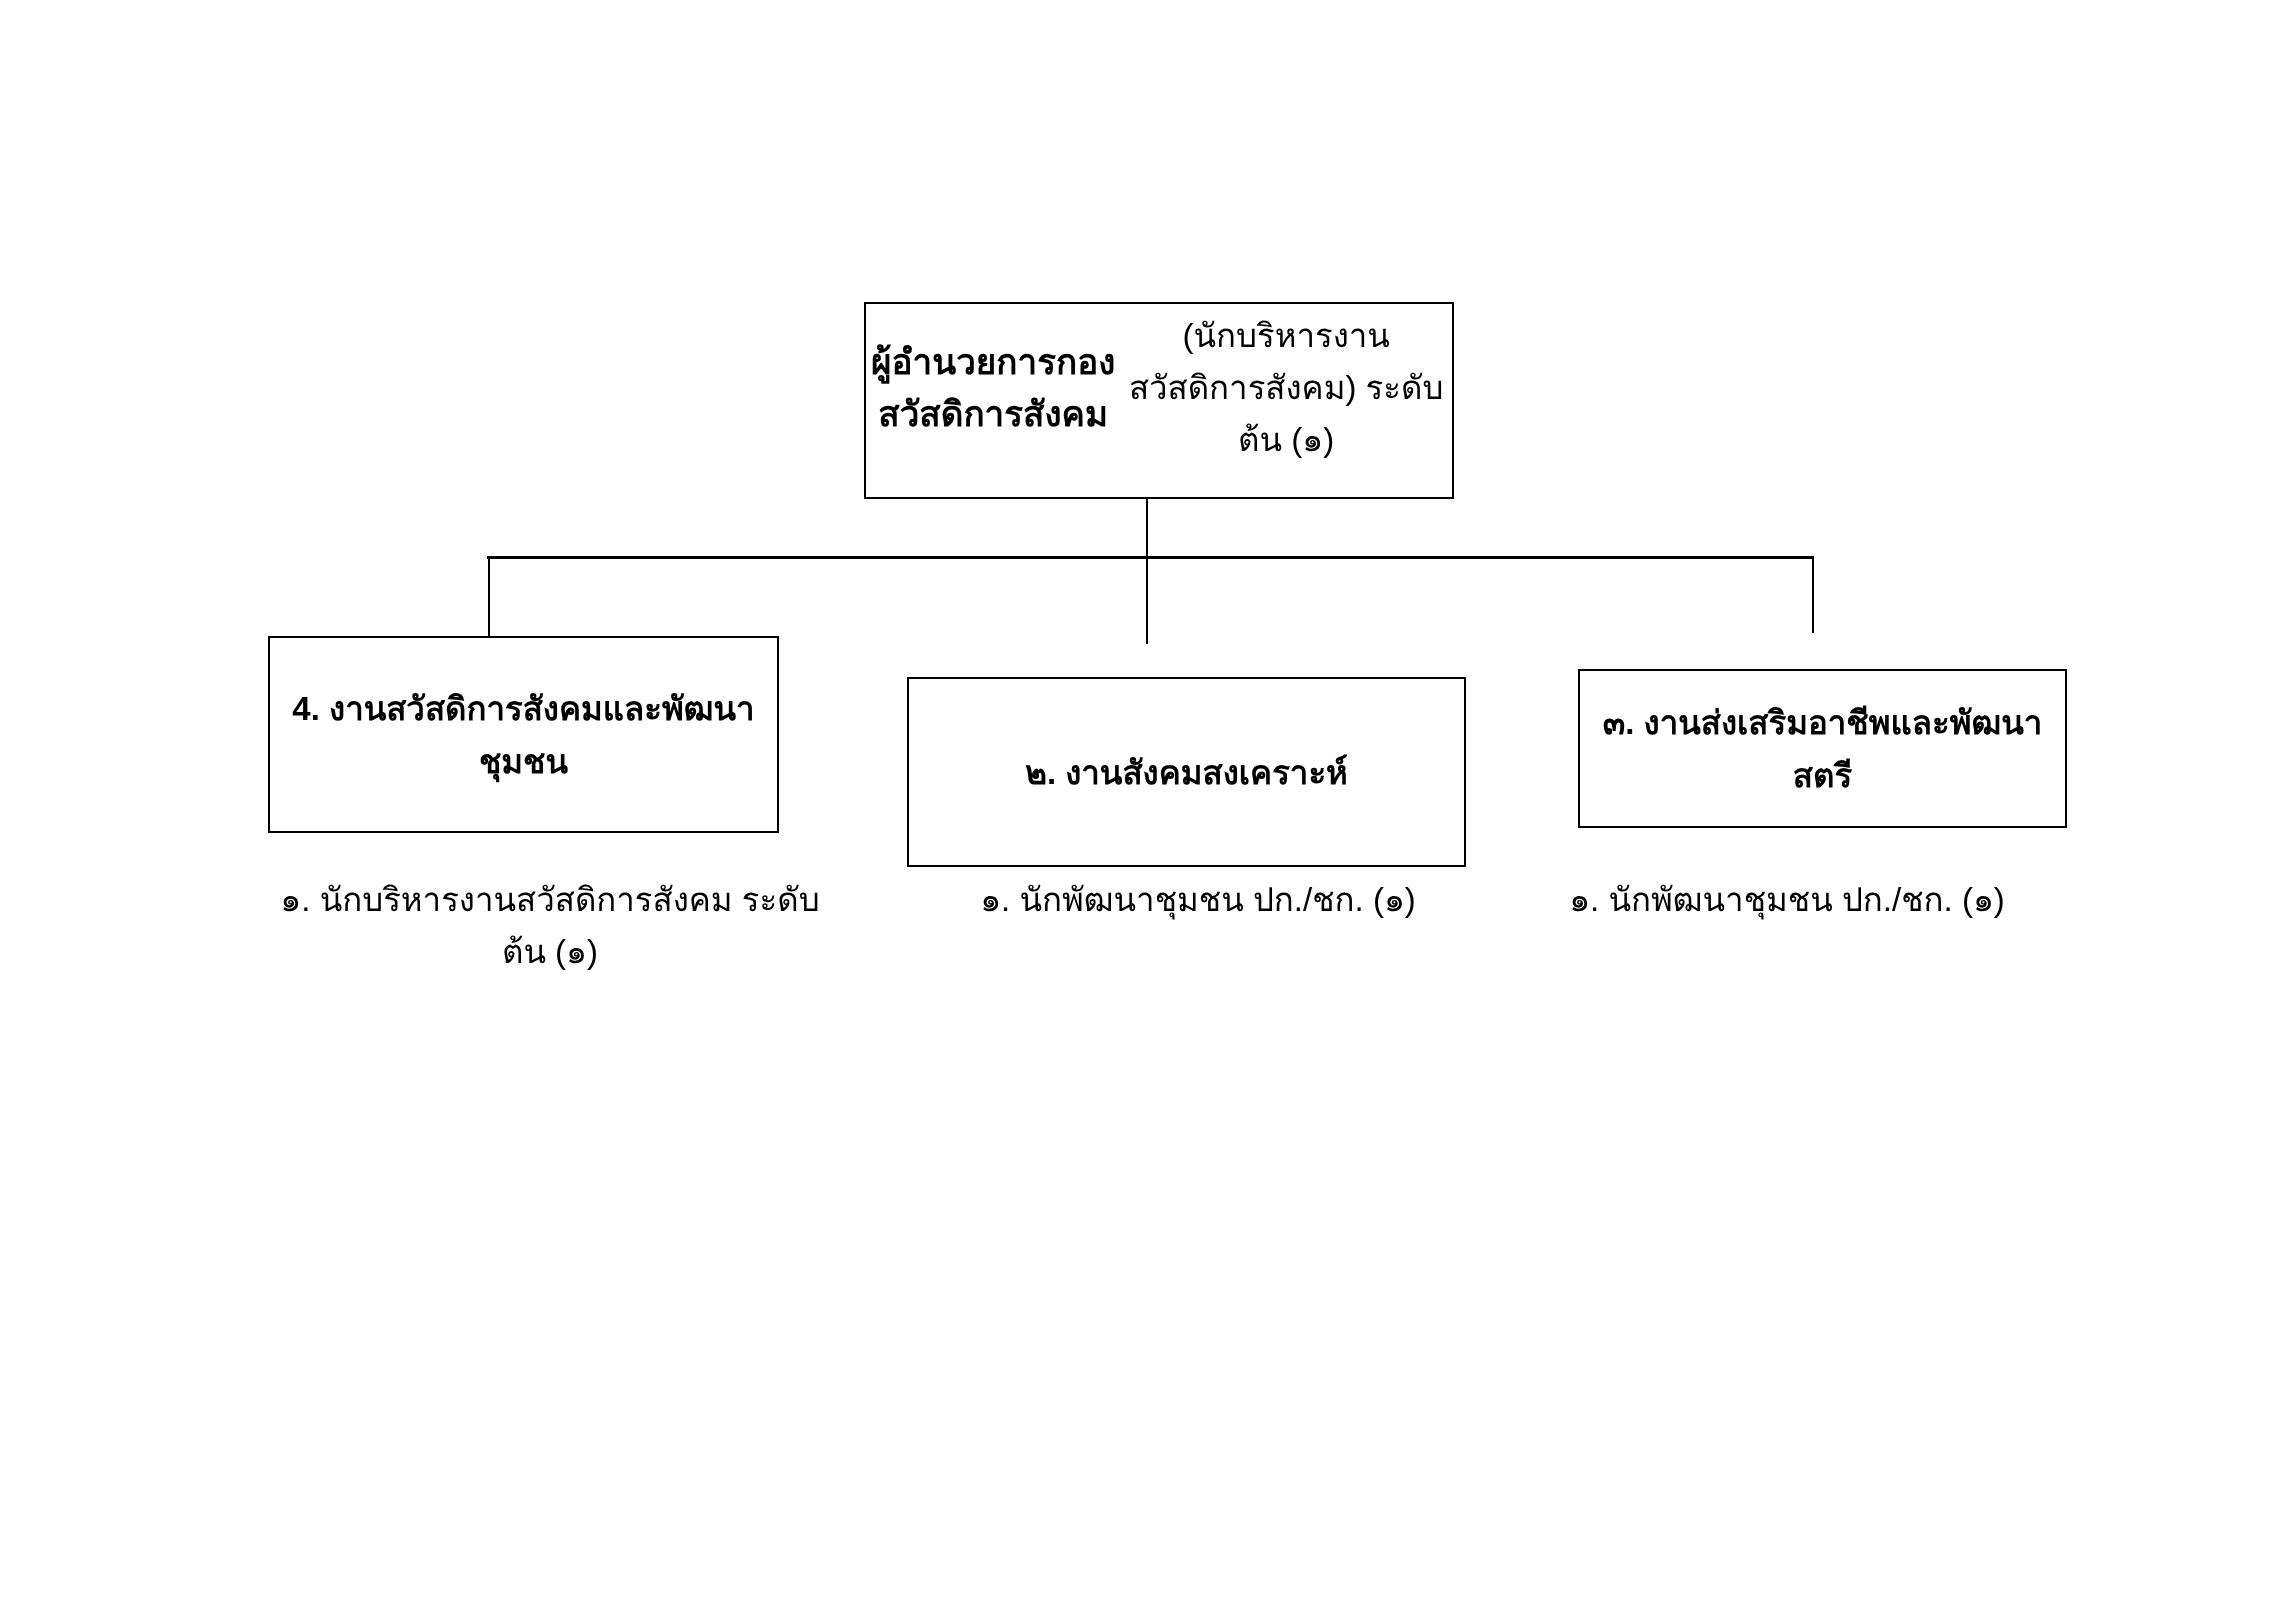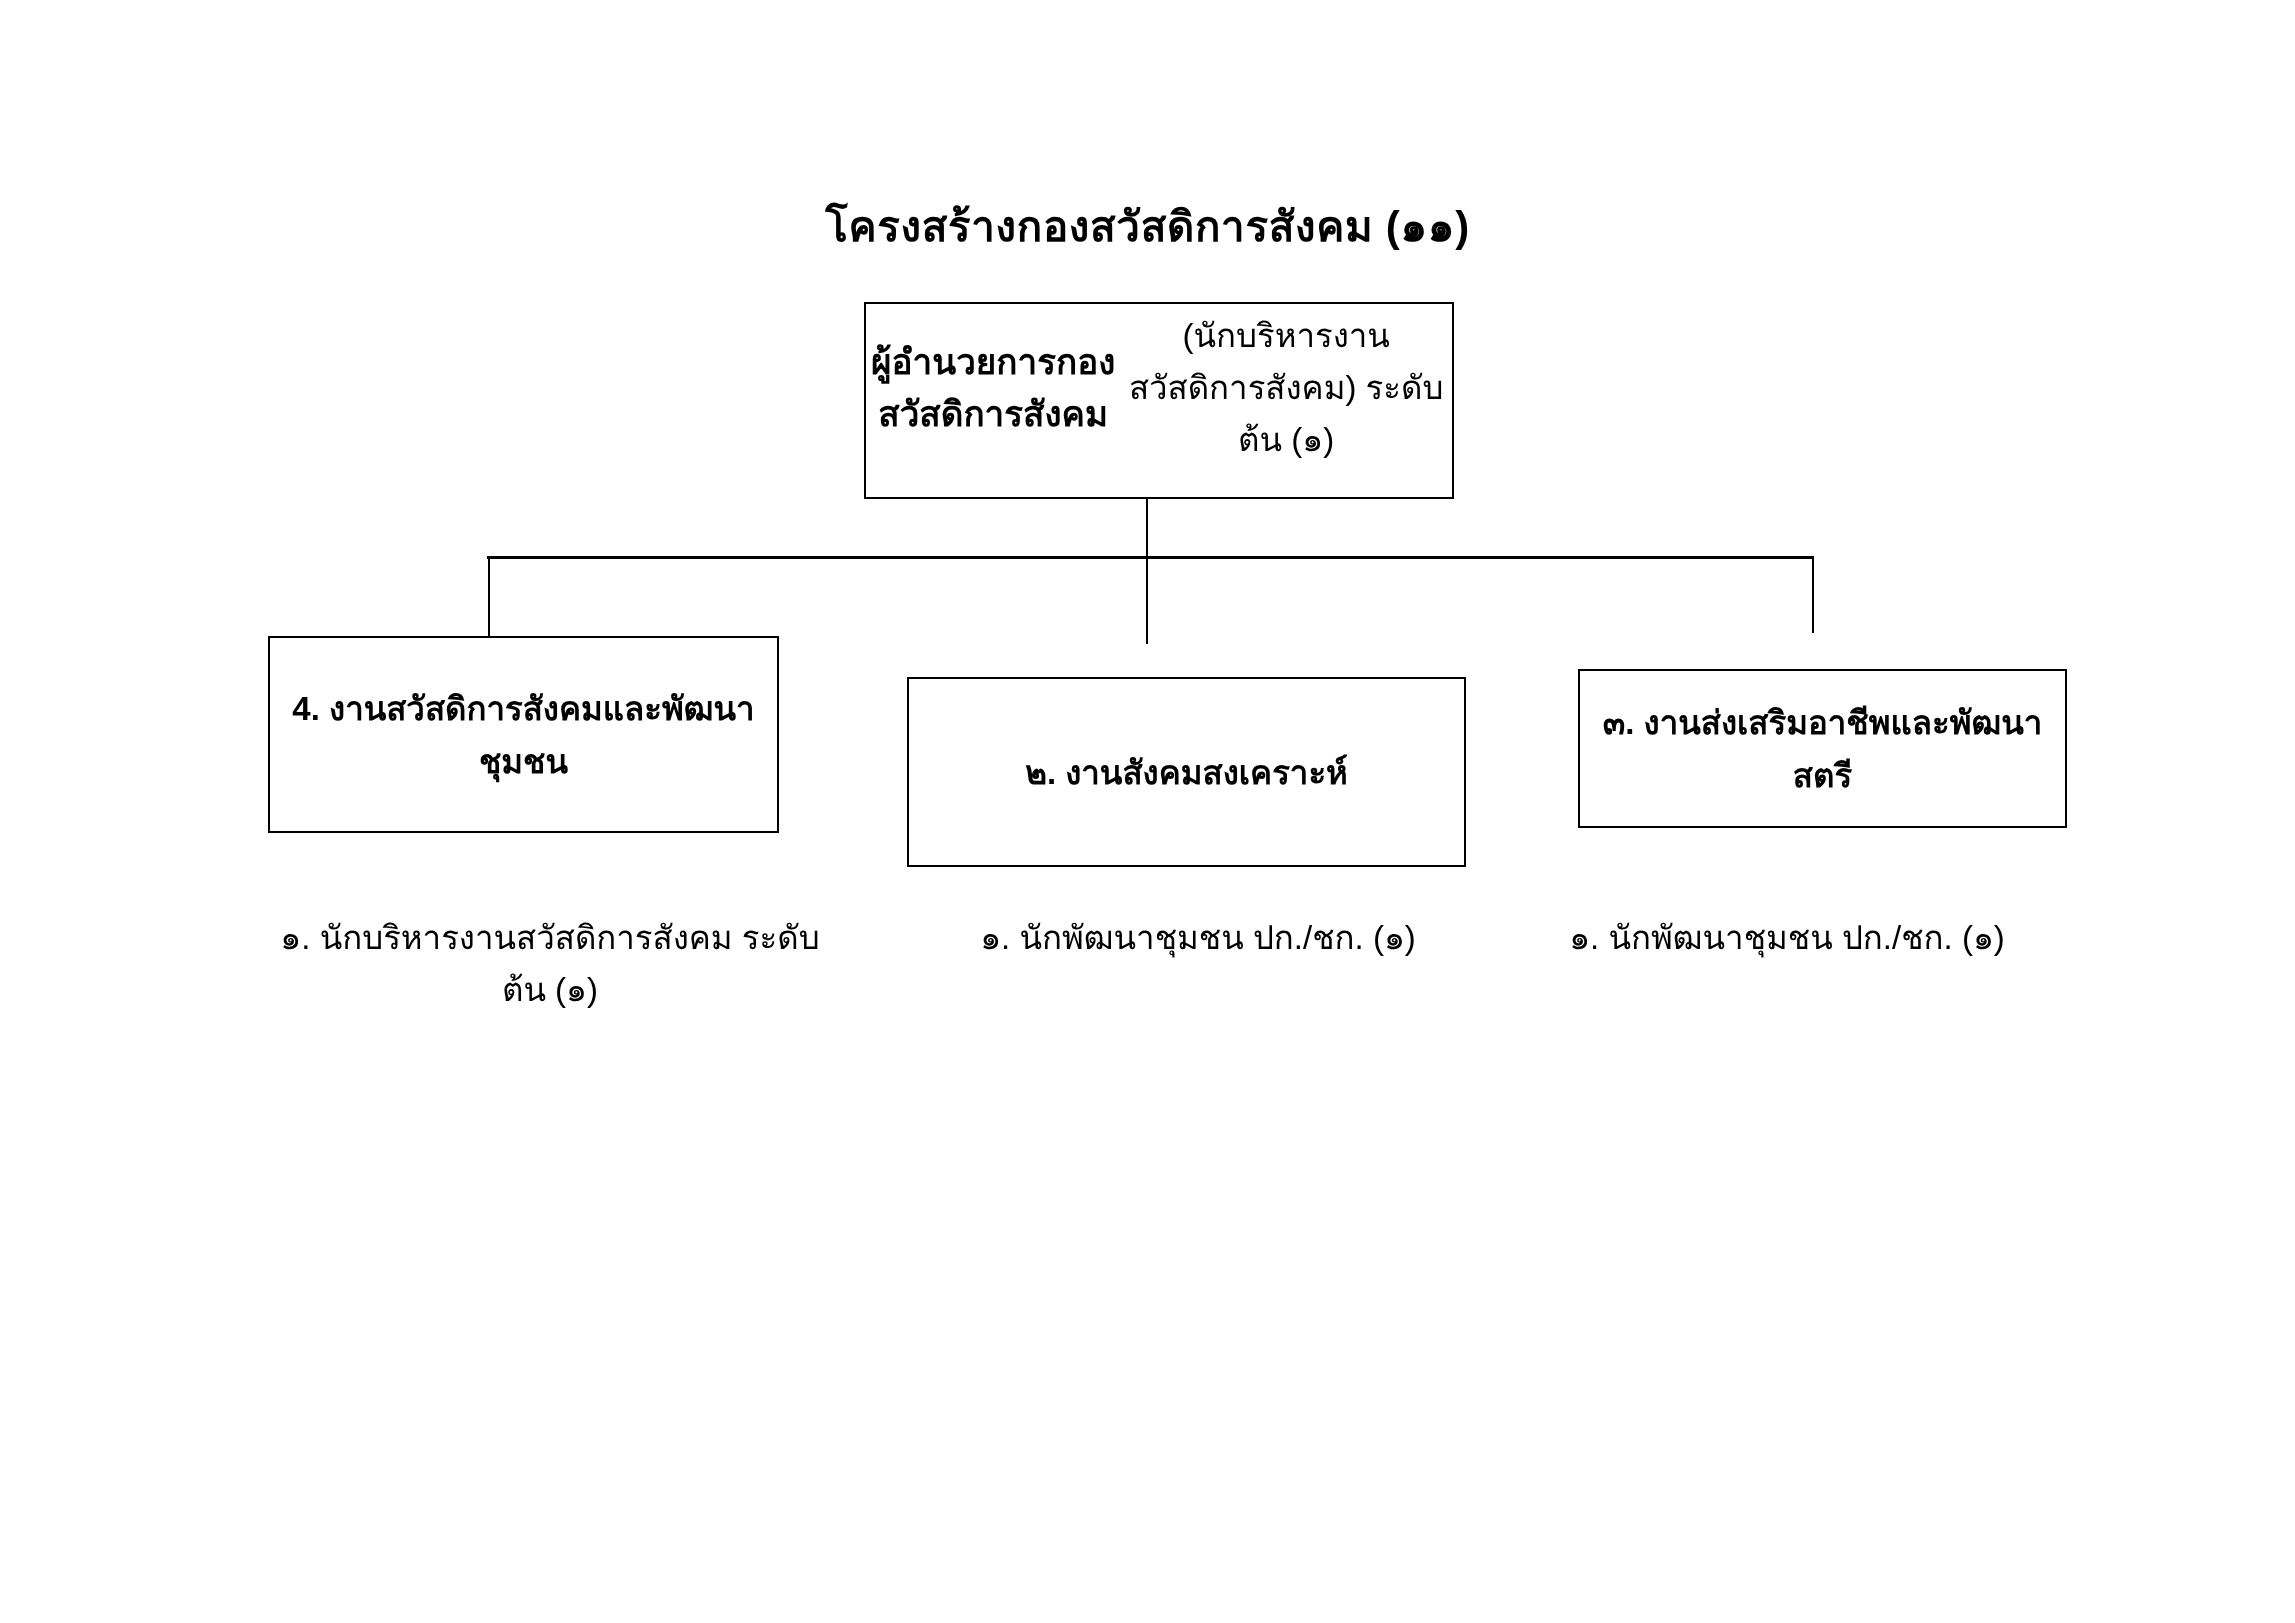--- a/index.html
+++ b/index.html
@@ -73,32 +73,30 @@
   .conn-drop-right  { left: 1812px; top: 558px; width: 2px;    height: 75px; }
 
   .staff-note {
     position: absolute;
     top: 874px;
     width: 550px;
     text-align: center;
     font-size: 33px;
     font-weight: normal;
     line-height: 52px;
-    margin-top: 38px;
   }
   .staff-1 { left: 275px; }
   .staff-2 { left: 923px; }
   .staff-3 { left: 1512px; }
 </style>
 </head>
 <body>
 
 <div class="page">
 
-  <div class="chart-title">โครงสร้างกองสวัสดิการสังคม (๑๑)</div>
 
   <div class="org-box box-root">
     <div class="root-name">ผู้อำนวยการกองสวัสดิการสังคม</div>
     <div class="root-position">(นักบริหารงานสวัสดิการสังคม) ระดับต้น (๑)</div>
   </div>
 
   <div class="connector conn-root-stem"></div>
   <div class="connector conn-rail"></div>
   <div class="connector conn-drop-left"></div>
   <div class="connector conn-drop-center"></div>

